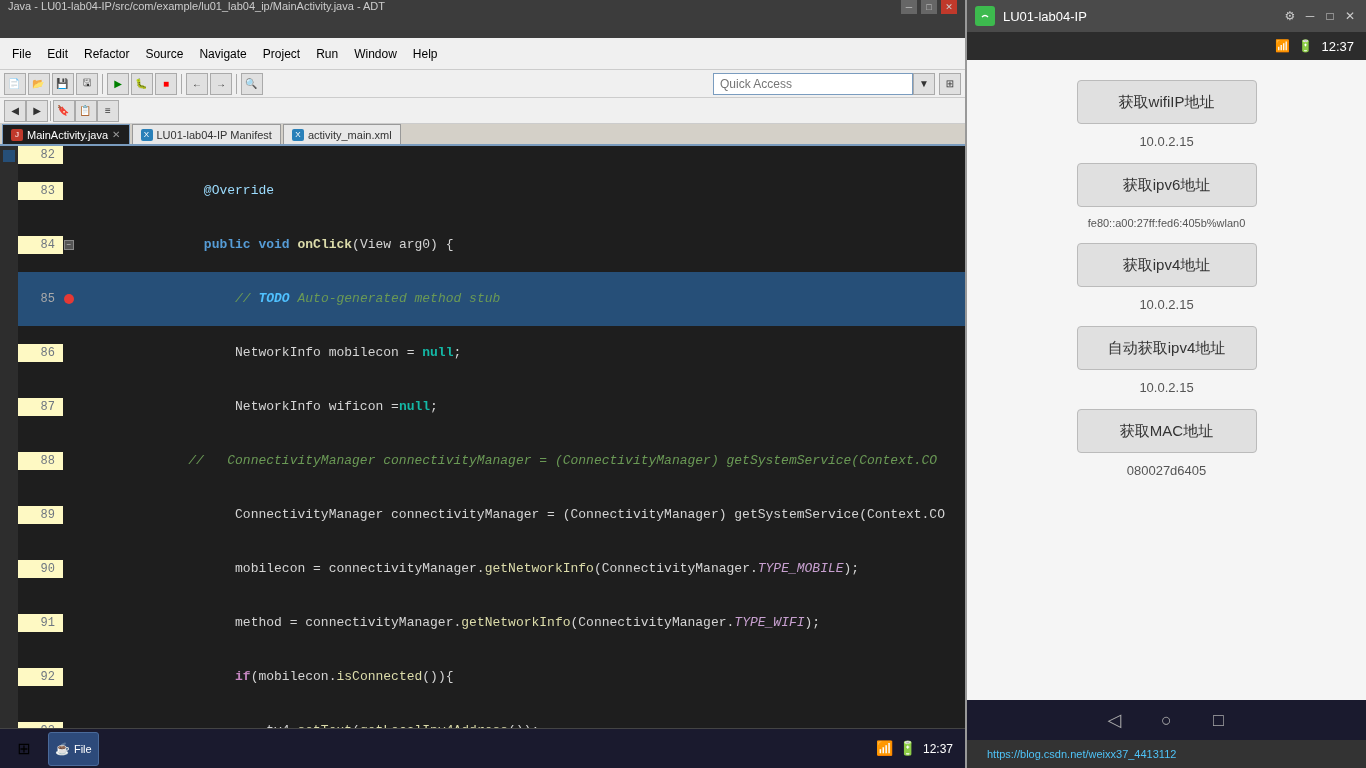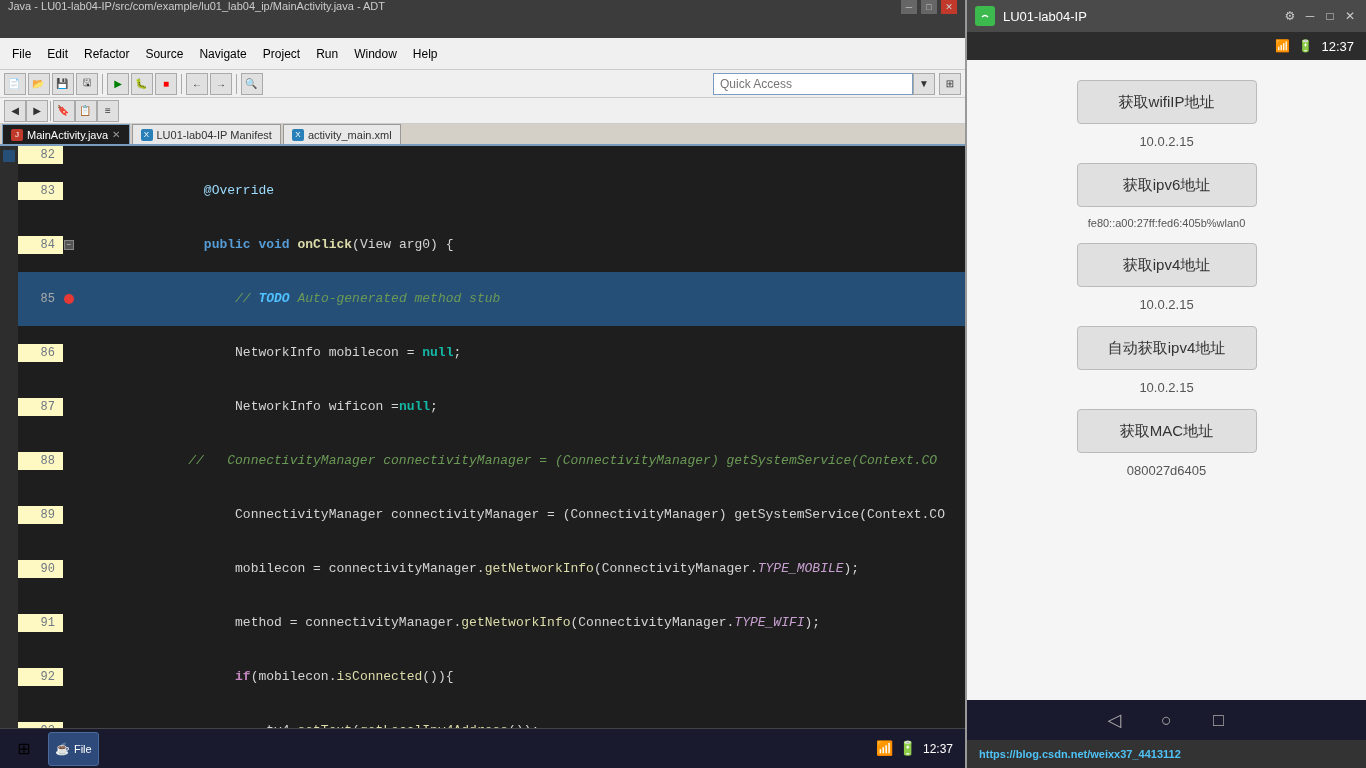--- a/index.html
+++ b/index.html
@@ -83,21 +83,21 @@
     
     .phone-content { flex: 1; background: #f5f5f5; display: flex; flex-direction: column; align-items: center; padding: 20px 16px; gap: 8px; overflow-y: auto; }
     .phone-btn { width: 180px; height: 44px; background: #e0e0e0; border: 1px solid #bbb; border-radius: 4px; font-size: 15px; font-family: 'Microsoft YaHei', Arial, sans-serif; color: #333; cursor: pointer; display: flex; align-items: center; justify-content: center; }
     .phone-value { font-size: 13px; font-family: Arial, sans-serif; color: #555; margin-top: 2px; margin-bottom: 6px; }
 
     
     .phone-taskbar { height: 40px; background: #1a1a2e; display: flex; align-items: center; justify-content: center; gap: 20px; }
     .taskbar-btn-phone { width: 32px; height: 32px; background: transparent; border: none; color: #aaa; font-size: 18px; cursor: pointer; display: flex; align-items: center; justify-content: center; }
 
     
-    .phone-browser-bar { height: 28px; background: #333; display: flex; align-items: center; padding: 0 12px; font-weight: bold; }
+    .phone-browser-bar { height: 28px; background: #333; display: flex; align-items: center; padding: 0 20px; }
     .browser-url { flex: 1; color: #4fc3f7; font-size: 11px; font-family: Arial, sans-serif; }
 
     
     .system-taskbar { height: 40px; background: #1a1a2e; position: absolute; bottom: 0; left: 0; width: 965px; display: flex; align-items: center; padding: 0 4px; gap: 4px; border-top: 1px solid #444; }
     .sys-btn { height: 32px; padding: 0 6px; background: transparent; border: none; cursor: pointer; display: flex; align-items: center; justify-content: center; }
     .sys-btn-icon { width: 28px; height: 28px; display: flex; align-items: center; justify-content: center; font-size: 16px; }
     .app-btn { height: 34px; padding: 2px 6px; background: #2d4a7a; border: 1px solid #4a6a9a; border-radius: 3px; cursor: pointer; display: flex; align-items: center; gap: 4px; }
     .app-btn-label { color: #fff; font-size: 11px; font-family: Arial, sans-serif; }
     .sys-tray { margin-left: auto; display: flex; align-items: center; gap: 6px; padding-right: 8px; }
     .tray-icon { font-size: 14px; color: #ccc; }

